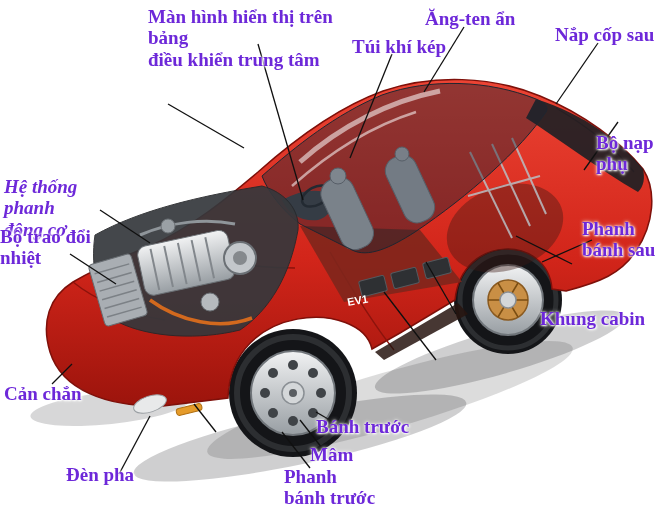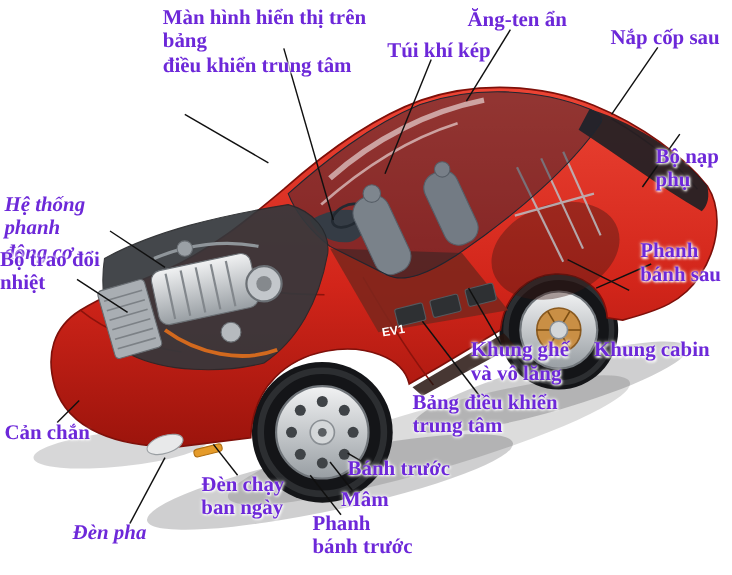--- a/index.html
+++ b/index.html
@@ -191,26 +191,20 @@
   <div class="label" style="left:352px; top:36px;  width:95px;">Túi khí kép</div>
   <div class="label" style="left:596px; top:86px;  width:64px;margin-top:46px;">Bộ nạp
 phụ</div>
   <div class="label" style="left:4px;   top:176px; width:128px;font-style:italic;">Hệ thống phanh
 động cơ</div>
   <div class="label" style="left:0px;   top:226px; width:100px;">Bộ trao đổi
 nhiệt</div>
   <div class="label" style="left:582px; top:218px; width:80px;">Phanh
 bánh sau</div>
   <div class="label" style="left:540px; top:260px; width:110px;margin-top:48px;">Khung cabin</div>
-  <div class="label" style="left:428px; top:308px; width:92px;">Khung ghế
-và vô lăng</div>
-  <div class="label" style="left:375px; top:356px; width:135px;">Bảng điều khiển
-trung tâm</div>
   <div class="label" style="left:4px;   top:383px; width:82px;">Cản chắn</div>
-  <div class="label" style="left:183px; top:430px; width:88px;">Đèn chạy
-ban ngày</div>
-  <div class="label" style="left:66px;  top:474px; width:74px;font-style:italic;">Đèn pha</div>
+  <div class="label" style="left:66px;  top:464px; width:74px;">Đèn pha</div>
   <div class="label" style="left:316px; top:416px; width:98px;">Bánh trước</div>
   <div class="label" style="left:310px; top:444px; width:48px;">Mâm</div>
   <div class="label" style="left:284px; top:466px; width:102px;">Phanh
 bánh trước</div>
 
 </div>
 
 </body></html>

